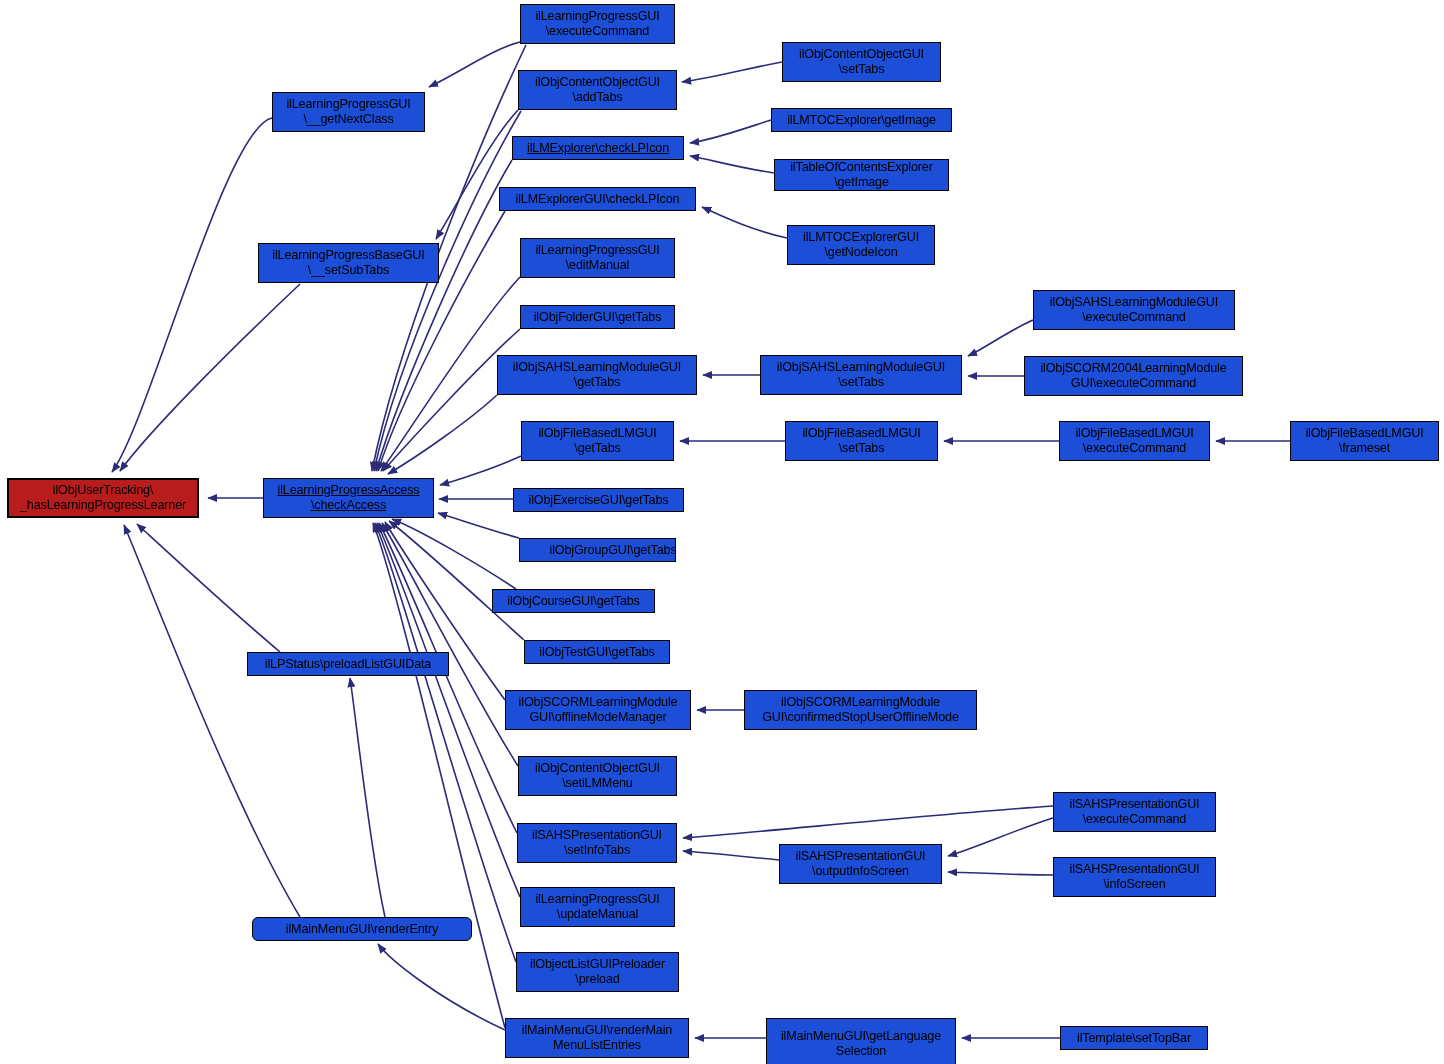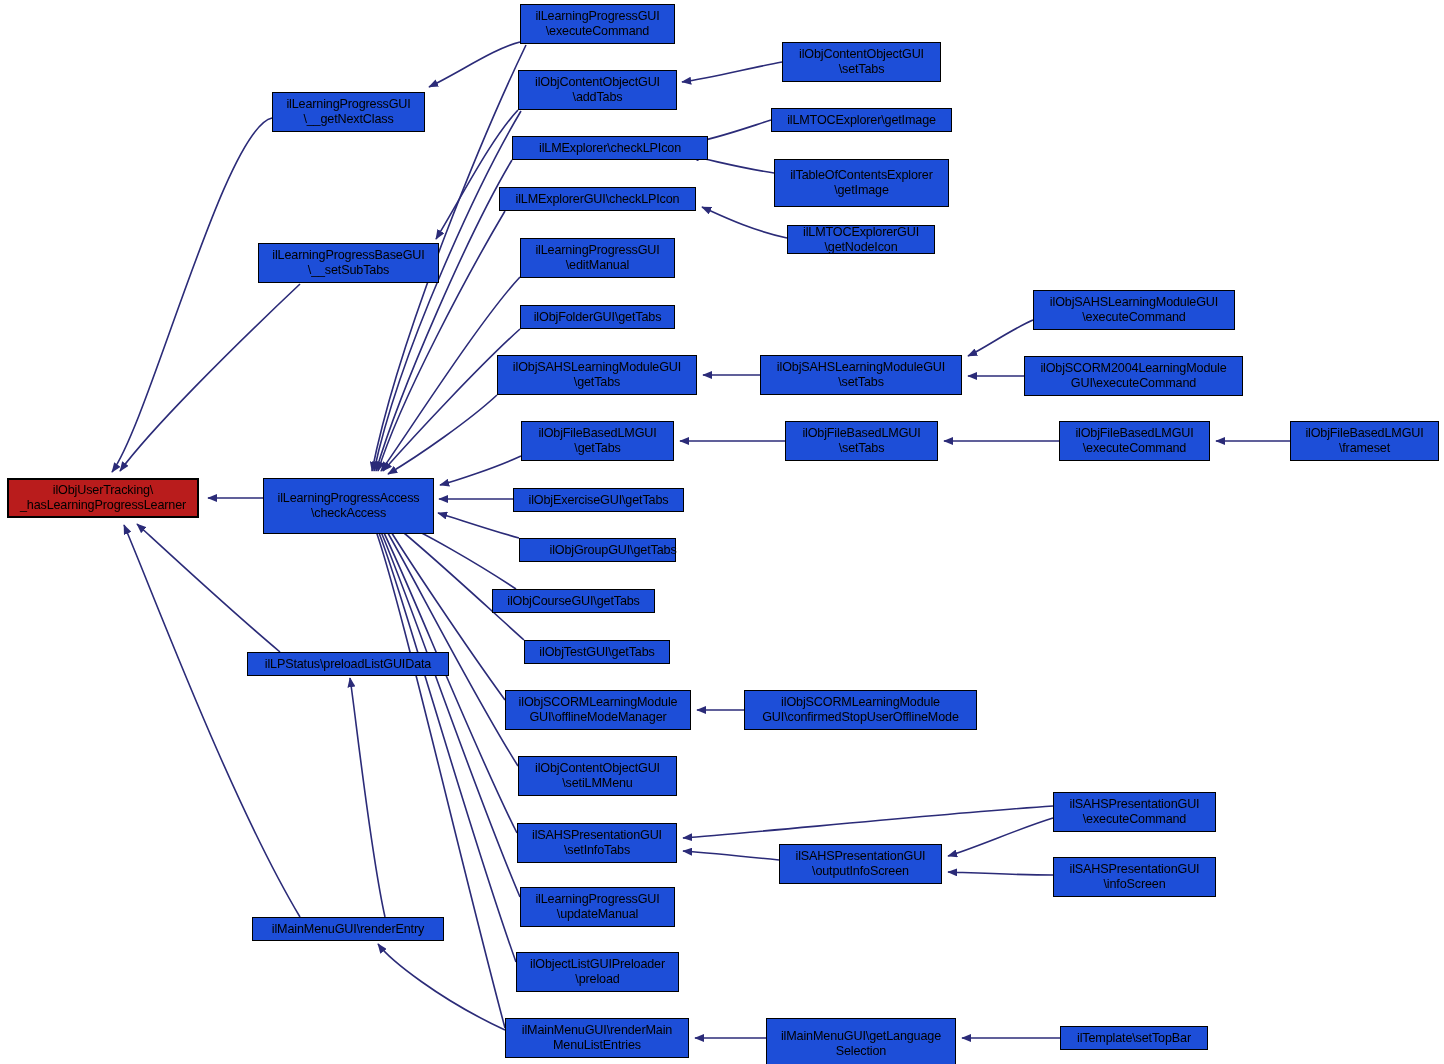--- a/index.html
+++ b/index.html
@@ -81,29 +81,29 @@
         <path d="M1060,1038 L962,1038" marker-end="url(#arrow)"></path>
       </g>
   </svg>
   <div id="node-layer">
       <div class="node root" style="left: 7px; top: 478px; width: 192px; height: 40px; border-width: 2px;">ilObjUserTracking\
 _hasLearningProgressLearner</div>
       <div class="node" style="left: 272px; top: 92px; width: 153px; height: 40px;">ilLearningProgressGUI
 \__getNextClass</div>
       <div class="node" style="left: 258px; top: 243px; width: 181px; height: 40px;">ilLearningProgressBaseGUI
 \__setSubTabs</div>
-      <div class="node" style="left: 263px; top: 478px; width: 171px; height: 56px;">ilLearningProgressAccess
+      <div class="node" style="left: 263px; top: 478px; width: 171px; height: 40px; text-decoration: underline;">ilLearningProgressAccess
 \checkAccess</div>
       <div class="node" style="left: 247px; top: 652px; width: 202px; height: 24px;">ilLPStatus\preloadListGUIData</div>
-      <div class="node" style="left: 252px; top: 917px; width: 192px; height: 24px;">ilMainMenuGUI\renderEntry</div>
+      <div class="node" style="left: 252px; top: 917px; width: 220px; height: 24px; border-radius: 6px;">ilMainMenuGUI\renderEntry</div>
       <div class="node" style="left: 520px; top: 4px; width: 155px; height: 40px;">ilLearningProgressGUI
 \executeCommand</div>
       <div class="node" style="left: 518px; top: 70px; width: 159px; height: 40px;">ilObjContentObjectGUI
 \addTabs</div>
-      <div class="node" style="left: 512px; top: 136px; width: 196px; height: 24px;">ilLMExplorer\checkLPIcon</div>
+      <div class="node" style="left: 512px; top: 136px; width: 172px; height: 24px; text-decoration: underline;">ilLMExplorer\checkLPIcon</div>
       <div class="node" style="left: 499px; top: 187px; width: 197px; height: 24px;">ilLMExplorerGUI\checkLPIcon</div>
       <div class="node" style="left: 520px; top: 238px; width: 155px; height: 40px;">ilLearningProgressGUI
 \editManual</div>
       <div class="node" style="left: 520px; top: 305px; width: 155px; height: 24px;">ilObjFolderGUI\getTabs</div>
       <div class="node" style="left: 497px; top: 355px; width: 200px; height: 40px;">ilObjSAHSLearningModuleGUI
 \getTabs</div>
       <div class="node" style="left: 521px; top: 421px; width: 153px; height: 40px;">ilObjFileBasedLMGUI
 \getTabs</div>
       <div class="node" style="left: 513px; top: 488px; width: 171px; height: 24px;">ilObjExerciseGUI\getTabs</div>
       <div class="node" style="left: 519px; top: 538px; width: 157px; height: 24px; padding-left: 31px;">ilObjGroupGUI\getTabs</div>
@@ -117,23 +117,23 @@
 \setInfoTabs</div>
       <div class="node" style="left: 520px; top: 887px; width: 155px; height: 40px;">ilLearningProgressGUI
 \updateManual</div>
       <div class="node" style="left: 516px; top: 952px; width: 163px; height: 40px;">ilObjectListGUIPreloader
 \preload</div>
       <div class="node" style="left: 505px; top: 1018px; width: 184px; height: 40px;">ilMainMenuGUI\renderMain
 MenuListEntries</div>
       <div class="node" style="left: 782px; top: 42px; width: 159px; height: 40px;">ilObjContentObjectGUI
 \setTabs</div>
       <div class="node" style="left: 771px; top: 108px; width: 181px; height: 24px;">ilLMTOCExplorer\getImage</div>
-      <div class="node" style="left: 774px; top: 159px; width: 175px; height: 48px;">ilTableOfContentsExplorer
+      <div class="node" style="left: 774px; top: 159px; width: 175px; height: 32px;">ilTableOfContentsExplorer
 \getImage</div>
-      <div class="node" style="left: 787px; top: 225px; width: 148px; height: 29px;">ilLMTOCExplorerGUI
+      <div class="node" style="left: 787px; top: 225px; width: 148px; height: 40px;">ilLMTOCExplorerGUI
 \getNodeIcon</div>
       <div class="node" style="left: 760px; top: 355px; width: 202px; height: 40px;">ilObjSAHSLearningModuleGUI
 \setTabs</div>
       <div class="node" style="left: 785px; top: 421px; width: 153px; height: 40px;">ilObjFileBasedLMGUI
 \setTabs</div>
       <div class="node" style="left: 744px; top: 690px; width: 233px; height: 40px;">ilObjSCORMLearningModule
 GUI\confirmedStopUserOfflineMode</div>
       <div class="node" style="left: 779px; top: 844px; width: 163px; height: 40px;">ilSAHSPresentationGUI
 \outputInfoScreen</div>
       <div class="node" style="left: 766px; top: 1018px; width: 190px; height: 52px;">ilMainMenuGUI\getLanguage

